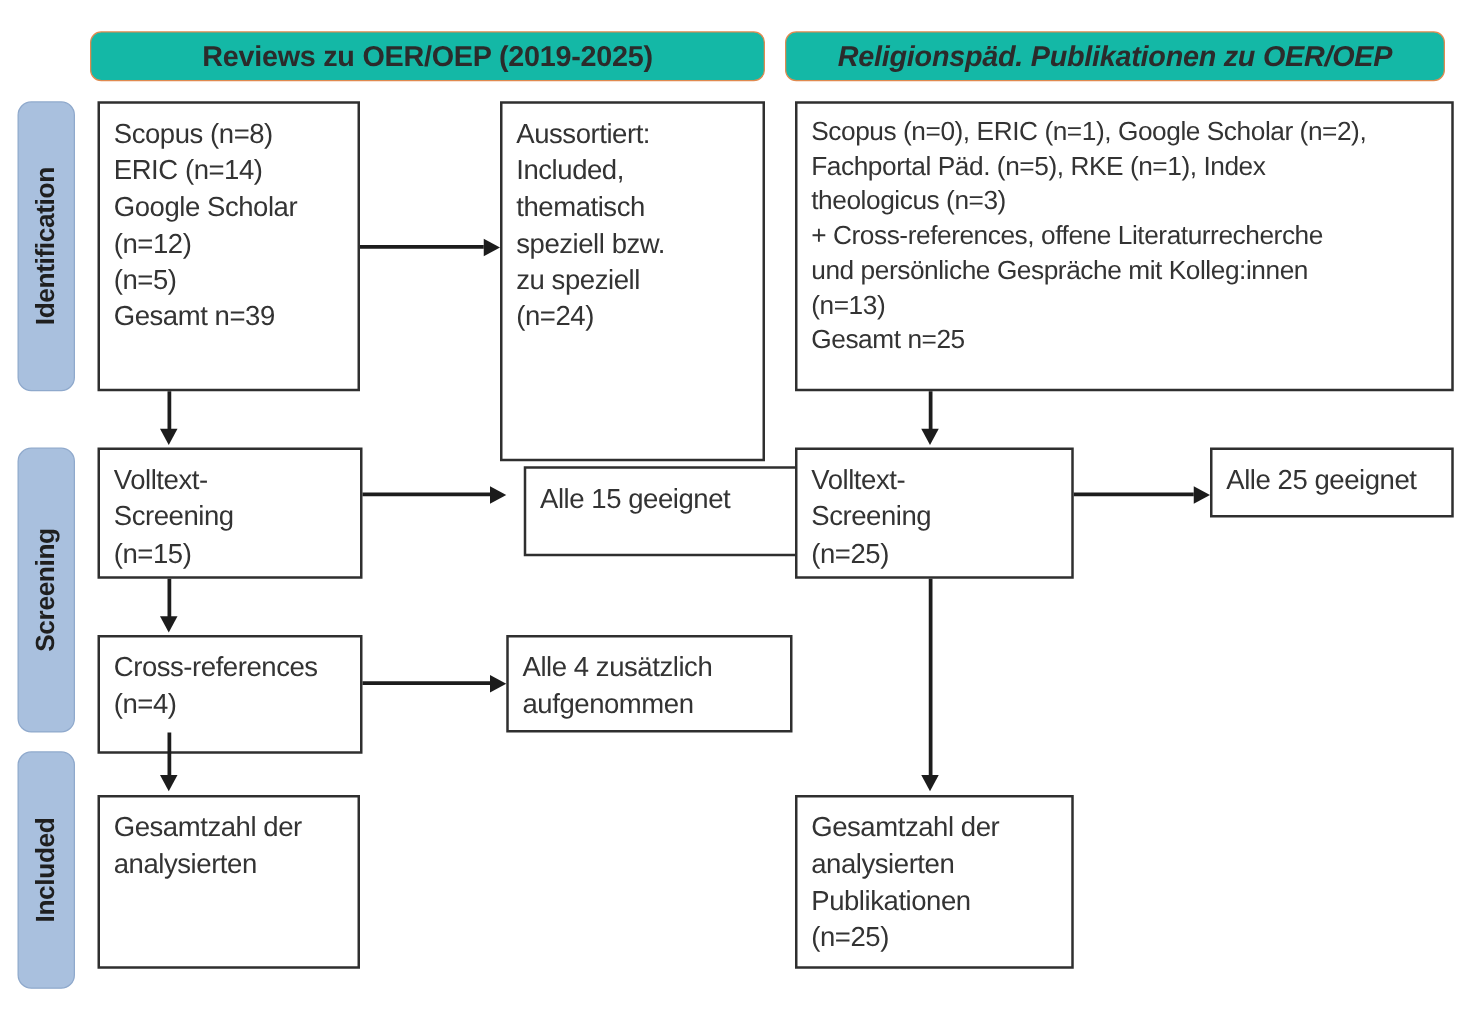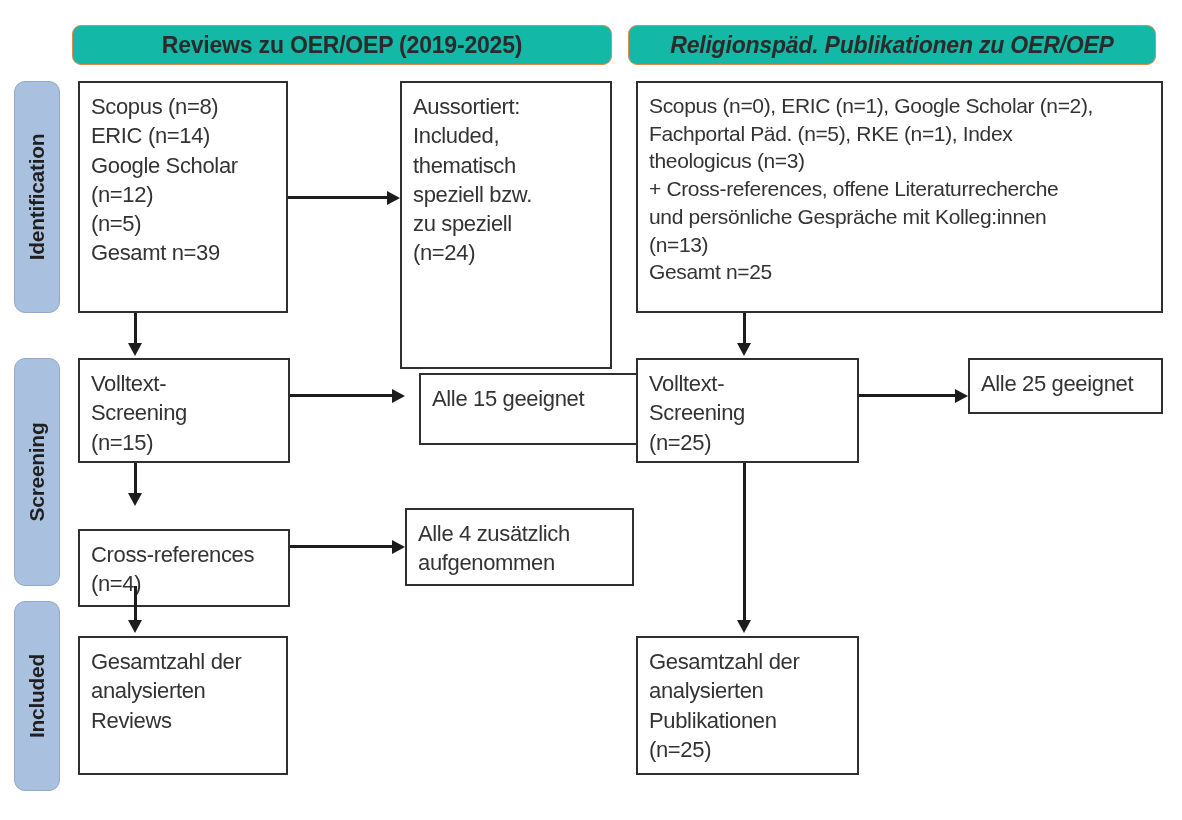--- a/index.html
+++ b/index.html
@@ -157,40 +157,39 @@
   <div class="box" style="left:419px; top:358px; width:235px; height:72px;margin-top:15px;">
     <span class="ln">Alle 15 geeignet</span>
   </div>
 
   <div class="conn h" style="left:290px; top:394px; width:102px;"></div>
   <div class="arrowhead right" style="left:392px; top:389px;"></div>
 
   <div class="conn v" style="left:134px; top:463px; width:3px; height:32px;"></div>
   <div class="arrowhead down" style="left:128px; top:493px;"></div>
 
-  <div class="box" style="left:78px; top:508px; width:212px; height:78px;margin-top:21px;">
+  <div class="box" style="left:78px; top:508px; width:212px; height:95px;">
     <span class="ln">Cross-references</span>
     <span class="ln">(n=4)</span>
   </div>
 
   <div class="box" style="left:405px; top:508px; width:229px; height:78px;">
     <span class="ln">Alle 4 zusätzlich</span>
     <span class="ln">aufgenommen</span>
   </div>
 
   <div class="conn h" style="left:290px; top:545px; width:102px;"></div>
   <div class="arrowhead right" style="left:392px; top:540px;"></div>
 
   <div class="conn v" style="left:134px; top:586px; width:3px; height:36px;"></div>
   <div class="arrowhead down" style="left:128px; top:620px;"></div>
 
   <div class="box" style="left:78px; top:636px; width:210px; height:139px;">
     <span class="ln">Gesamtzahl der</span>
     <span class="ln">analysierten</span>
-    <span class="ln">Reviews</span>
   </div>
 
   <div class="box compact" style="left:636px; top:81px; width:527px; height:232px;">
     <span class="ln">Scopus (n=0), ERIC (n=1), Google Scholar (n=2),</span>
     <span class="ln">Fachportal Päd. (n=5), RKE (n=1), Index</span>
     <span class="ln">theologicus (n=3)</span>
     <span class="ln">+ Cross-references, offene Literaturrecherche</span>
     <span class="ln">und persönliche Gespräche mit Kolleg:innen</span>
     <span class="ln">(n=13)</span>
     <span class="ln">Gesamt n=25</span>

